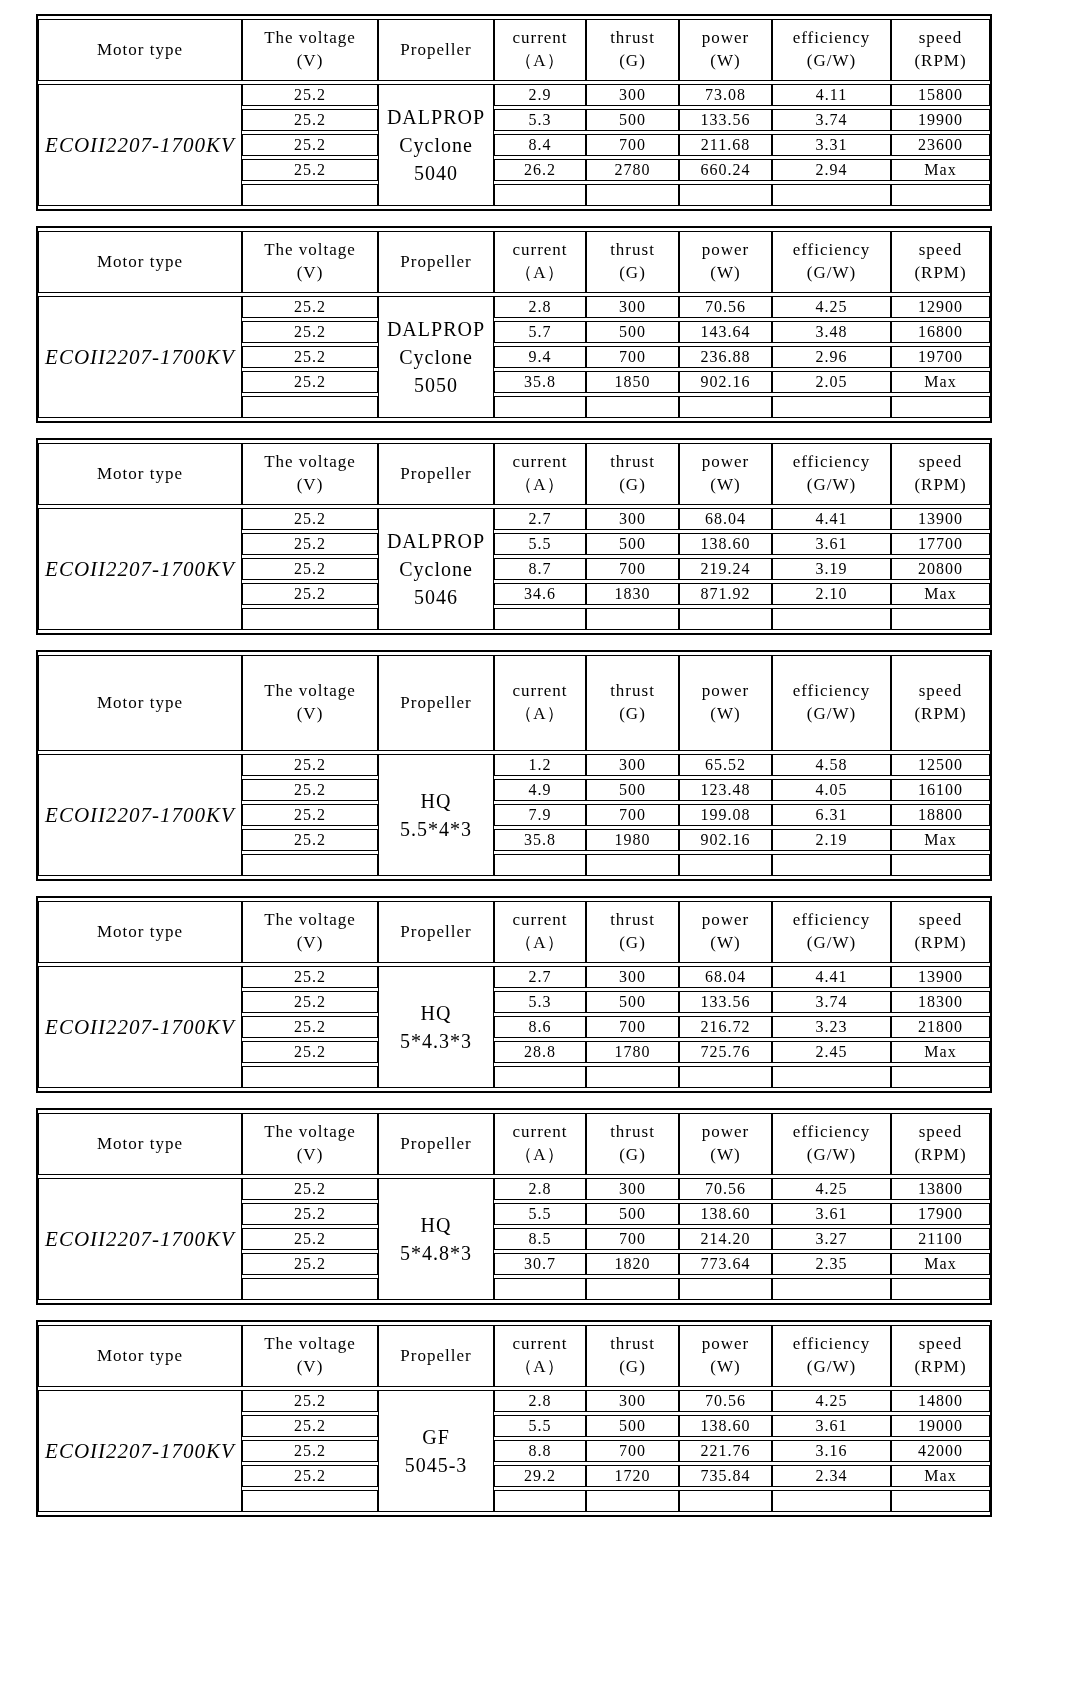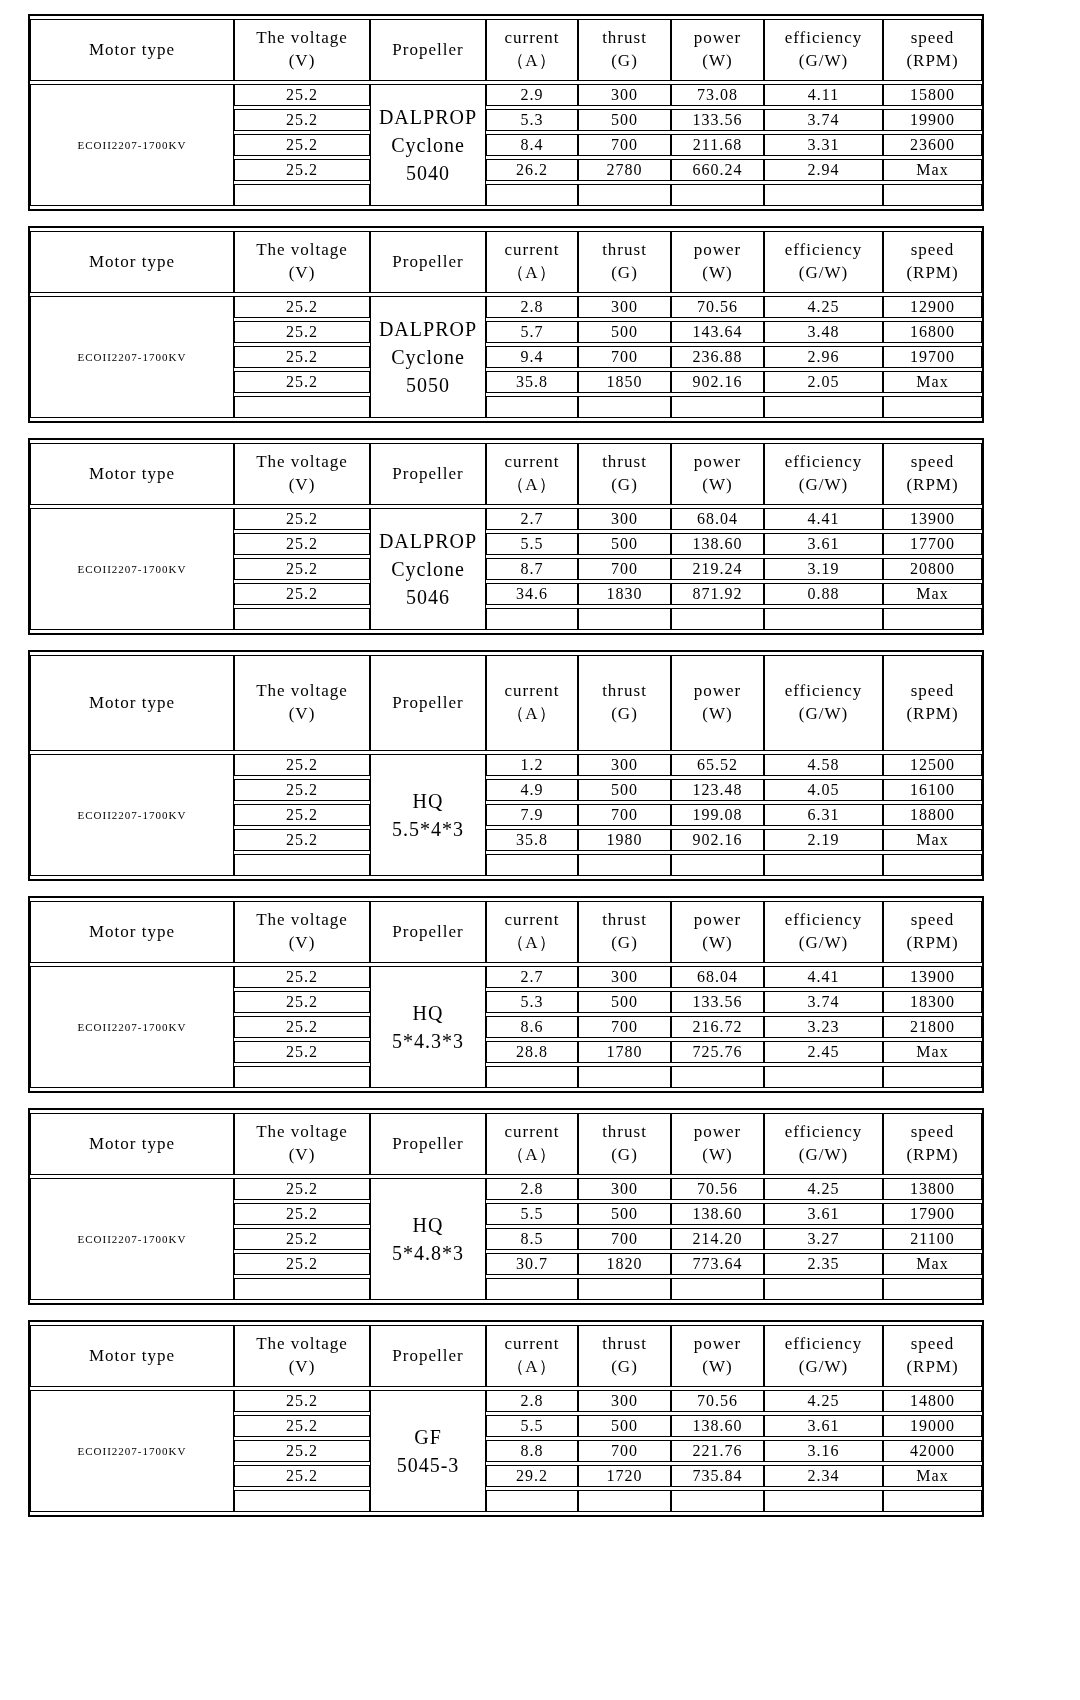--- a/index.html
+++ b/index.html
@@ -4,21 +4,21 @@
 <style>
   * { box-sizing: border-box; }
   html, body { margin: 0; padding: 0; }
   body {
     width: 1080px;
     height: 1700px;
     background: #ffffff;
     color: #000000;
     font-family: "Liberation Serif", "DejaVu Serif", serif;
   }
-  .sheet { padding: 14px 8px 0 28px; }
+  .sheet { padding: 14px 8px 0 28px; margin-left: 8px; }
 
   table.spec {
     width: 952px;
     table-layout: fixed;
     border: 2px solid #000;
     border-collapse: separate;
     border-spacing: 0 3px;
     margin-bottom: 15px;
   }
   
@@ -31,21 +31,21 @@
     font-weight: normal;
     padding: 0 2px;
     overflow: hidden;
     letter-spacing: 1px;
   }
   th { height: 62px; font-size: 17px; }
   td { height: 22px; font-size: 16px; }
 
   th .hl, th .hu { display: block; line-height: 1.35; }
 
-  td.motor { font-size: 11px; }
+  td.motor { font-size: 21px; font-style: italic; }
   td.prop  { font-size: 20px; }
   td.prop div { line-height: 1.4; }
 
   col.c-motor      { width: 204px; }
   col.c-voltage    { width: 136px; }
   col.c-propeller  { width: 116px; }
   col.c-current    { width: 92px; }
   col.c-thrust     { width: 93px; }
   col.c-power      { width: 93px; }
   col.c-efficiency { width: 119px; }
@@ -319,21 +319,21 @@
         <td>700</td>
         <td>219.24</td>
         <td>3.19</td>
         <td>20800</td>
       </tr>
       <tr>
         <td>25.2</td>
         <td>34.6</td>
         <td>1830</td>
         <td>871.92</td>
-        <td>0.88</td>
+        <td>2.10</td>
         <td>Max</td>
       </tr>
       <tr>
         <td></td>
         <td></td>
         <td></td>
         <td></td>
         <td></td>
         <td></td>
       </tr>

